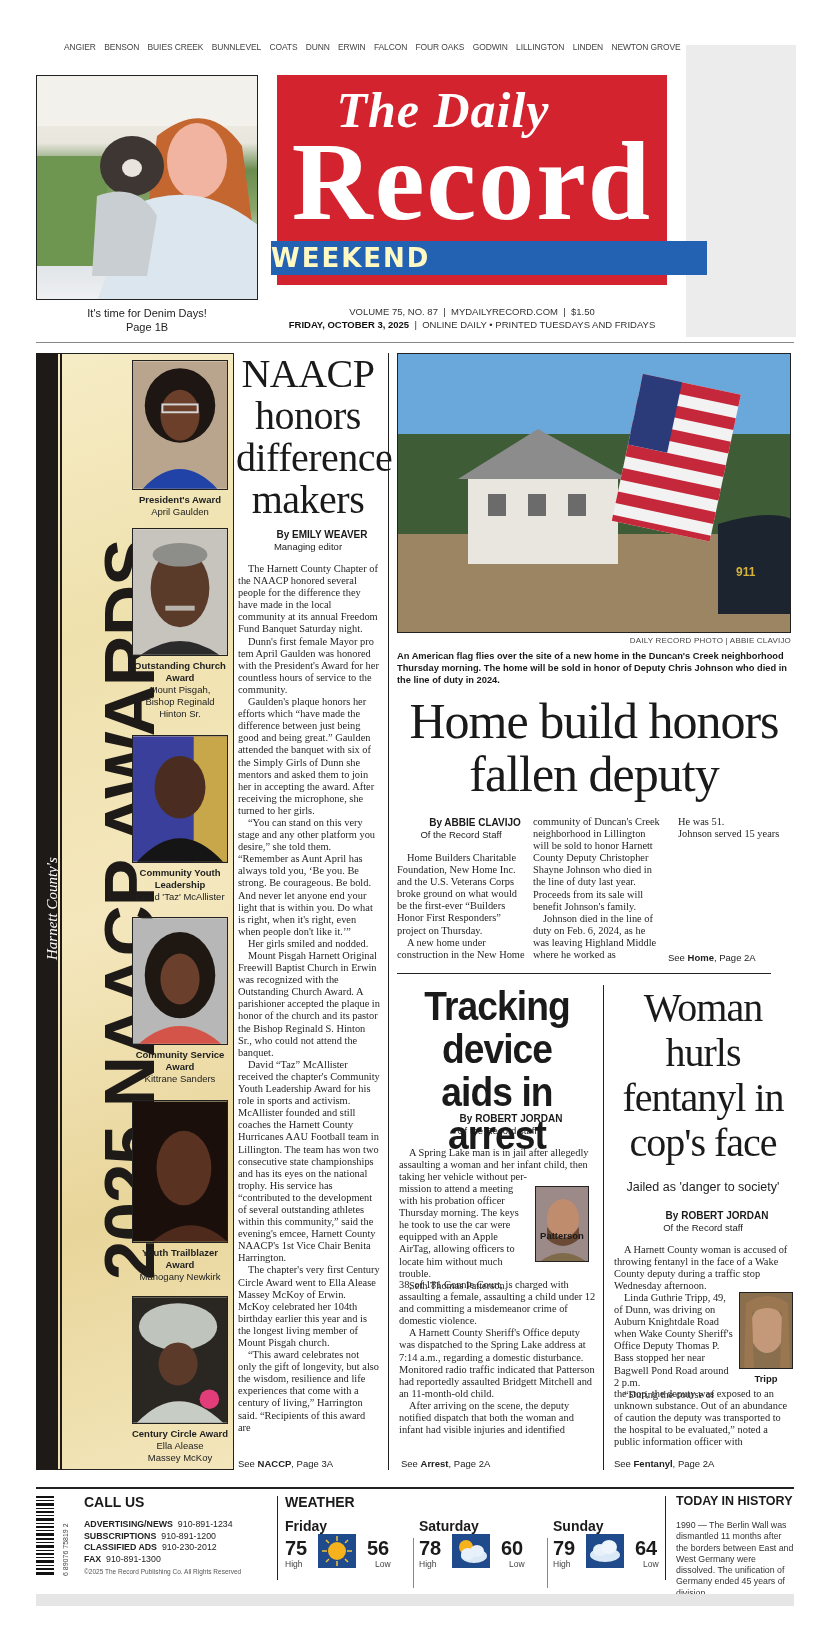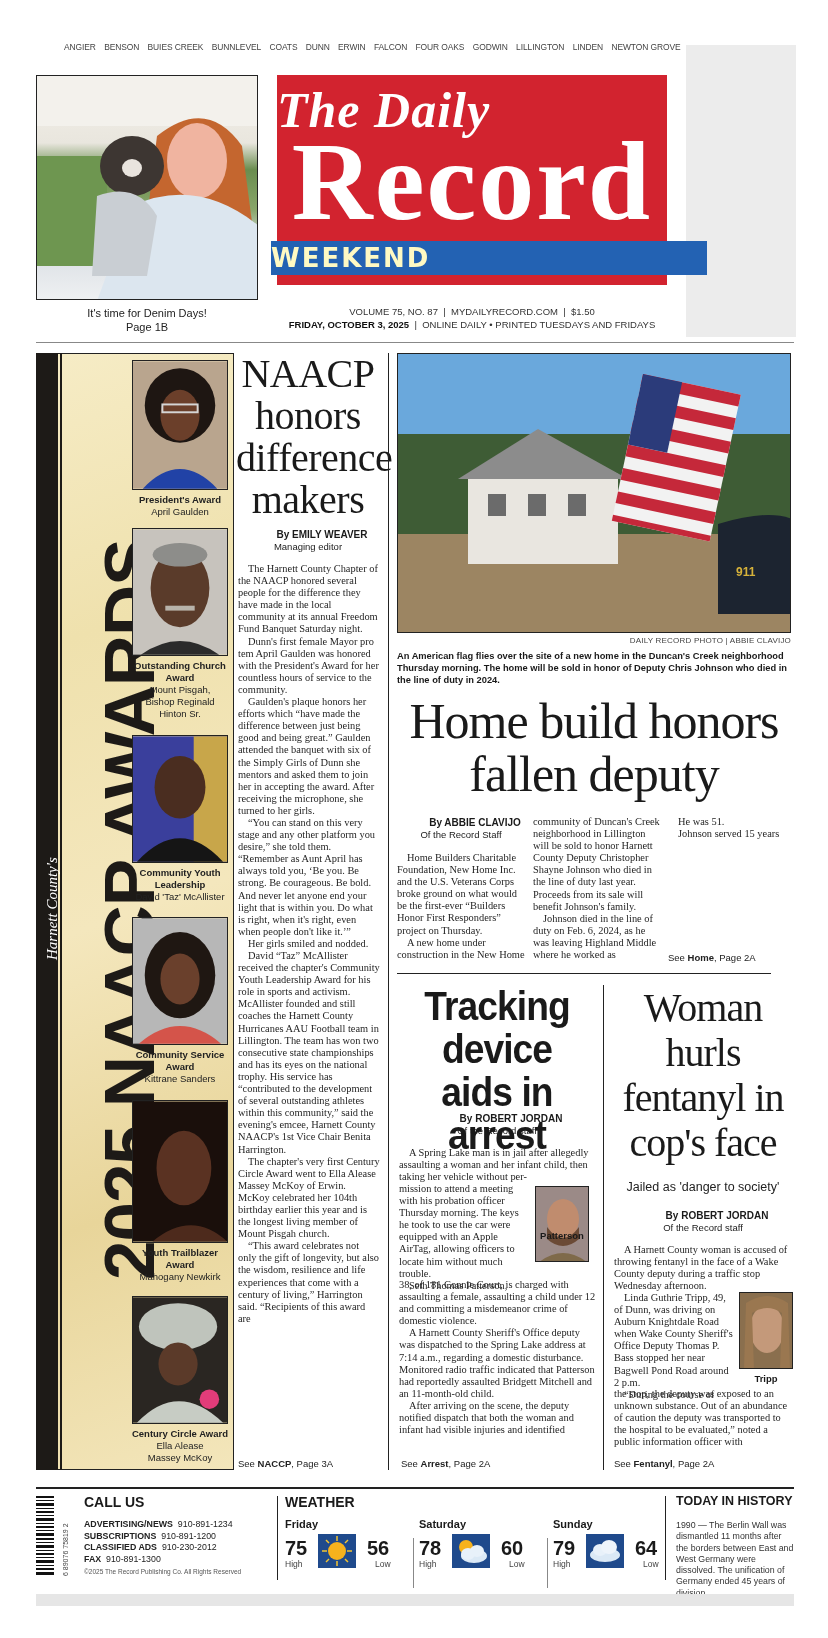--- a/index.html
+++ b/index.html
@@ -14,21 +14,21 @@
   #towns { left: 64px; top: 42px; display: flex; gap: 9px; font-family: "Liberation Sans", sans-serif; font-size: 9.2px; color: #444; letter-spacing: -0.1px; transform: scaleX(0.92); transform-origin: left top; }
   #towns span { white-space: nowrap; cursor: pointer; }
 
   
   #teaser-photo { left: 36px; top: 75px; width: 222px; height: 225px; border: 1px solid #222; overflow: hidden;
     background: linear-gradient(180deg, #f4f1ea 0%, #e9e6de 30%, #6a8d4f 42%, #89a66a 60%, #d8dde2 75%, #eef0f2 100%); }
   #teaser-caption { left: 36px; top: 306px; width: 222px; text-align: center; font-family: "Liberation Sans", sans-serif; font-size: 11px; line-height: 14px; color: #222; }
 
   
   #masthead { left: 277px; top: 75px; width: 390px; height: 210px; background: #d2232f; }
-  #mast-the-daily { left: 0; top: 6px; width: 332px; color: #fff; font-family: "Liberation Serif", serif; font-weight: bold; font-style: italic; font-size: 50px; letter-spacing: 1px; }
+  #mast-the-daily { left: 0; top: 6px; width: 332px; text-align: center; color: #fff; font-family: "Liberation Serif", serif; font-weight: bold; font-style: italic; font-size: 50px; letter-spacing: 1px; }
   #mast-record { left: 0; top: 50px; width: 390px; text-align: center; color: #fff; font-family: "Liberation Serif", serif; font-weight: bold; font-size: 112px; line-height: 112px; letter-spacing: 2px; }
   #mast-weekend-bar { left: 271px; top: 241px; width: 436px; height: 34px; background: #2362b3; color: #fef9c3; font-family: "DejaVu Sans", sans-serif; font-weight: bold; font-size: 26px; letter-spacing: 2px; line-height: 34px; }
 
   #edition { left: 277px; top: 305px; width: 390px; text-align: center; font-family: "Liberation Sans", sans-serif; font-size: 9.5px; line-height: 13px; color: #333; }
   #edition b { color: #111; }
   #rule-top { left: 36px; top: 342px; width: 758px; height: 1px; background: #888; }
 
   
   #naacp-box { left: 36px; top: 353px; width: 198px; height: 1117px; border: 1px solid #222;
     background: linear-gradient(160deg, #f6ecc6 0%, #efe1ad 25%, #f4e7bd 50%, #e8d59a 75%, #f3e6bb 100%); }
@@ -72,21 +72,21 @@
   #footer-rule { left: 36px; top: 1487px; width: 758px; height: 1.5px; background: #222; }
   #barcode { left: 36px; top: 1496px; width: 26px; height: 80px; }
   #callus { left: 84px; top: 1494px; width: 186px; font-family: "Liberation Sans", sans-serif; }
   #callus h3 { font-size: 14px; font-weight: bold; margin-bottom: 9px; }
   #callus .line { font-size: 8.8px; line-height: 11.5px; color: #222; }
   #callus .line b { font-weight: bold; }
   #callus .copy { font-size: 6.5px; color: #555; margin-top: 3px; }
   #weather { left: 285px; top: 1494px; width: 376px; font-family: "Liberation Sans", sans-serif; }
   #weather h3 { font-size: 14px; font-weight: bold; }
   .wday { position: absolute; top: 24px; width: 124px; }
-  .wday .dn { font-size: 11px; font-weight: bold; }
+  .wday .dn { font-size: 14px; font-weight: bold; }
   .wday .hi { position: absolute; left: 0; top: 20px; font-size: 20px; font-weight: bold; line-height: 20px; }
   .wday .hil { position: absolute; left: 0; top: 41px; font-size: 8.5px; color: #444; }
   .wday .lo { position: absolute; left: 82px; top: 20px; font-size: 20px; font-weight: bold; line-height: 20px; }
   .wday .lol { position: absolute; left: 90px; top: 41px; font-size: 8.5px; color: #444; }
   .wday .ic { position: absolute; left: 33px; top: 16px; width: 38px; height: 34px; background: #1f4a8c; }
   #history { left: 676px; top: 1494px; width: 120px; font-family: "Liberation Sans", sans-serif; }
   #history h3 { font-size: 12.5px; font-weight: bold; margin-bottom: 12px; }
   #history p { font-size: 8.8px; line-height: 11.3px; color: #333; }
   #footer-gray { left: 36px; top: 1594px; width: 758px; height: 12px; background: #e6e6e6; }
 </style>
@@ -231,20 +231,21 @@
 <div class="abs byline" style="left:236px; top:529px; width:144px;">
   <b>By EMILY WEAVER</b>
   <div>Managing editor</div>
 </div>
 <div class="abs body-text" style="left:238px; top:563px; width:142px; height:890px; overflow:hidden;">
   <p>The Harnett County Chapter of the NAACP honored several people for the difference they have made in the local community at its annual Freedom Fund Banquet Saturday night.</p>
   <p>Dunn's first female Mayor pro tem April Gaulden was honored with the President's Award for her countless hours of service to the community.</p>
   <p>Gaulden's plaque honors her efforts which “have made the difference between just being good and being great.” Gaulden attended the banquet with six of the Simply Girls of Dunn she mentors and asked them to join her in accepting the award. After receiving the microphone, she turned to her girls.</p>
   <p>“You can stand on this very stage and any other platform you desire,” she told them. “Remember as Aunt April has always told you, ‘Be you. Be strong. Be courageous. Be bold. And never let anyone end your light that is within you. Do what is right, when it's right, even when people don't like it.’”</p>
   <p>Her girls smiled and nodded.</p>
+  <p>Mount Pisgah Harnett Original Freewill Baptist Church in Erwin was recognized with the Outstanding Church Award. A parishioner accepted the plaque in honor of the church and its pastor the Bishop Reginald S. Hinton Sr., who could not attend the banquet.</p>
   <p>David “Taz” McAllister received the chapter's Community Youth Leadership Award for his role in sports and activism. McAllister founded and still coaches the Harnett County Hurricanes AAU Football team in Lillington. The team has won two consecutive state championships and has its eyes on the national trophy. His service has “contributed to the development of several outstanding athletes within this community,” said the evening's emcee, Harnett County NAACP's 1st Vice Chair Benita Harrington.</p>
   <p>The chapter's very first Century Circle Award went to Ella Alease Massey McKoy of Erwin. McKoy celebrated her 104th birthday earlier this year and is the longest living member of Mount Pisgah church.</p>
   <p>“This award celebrates not only the gift of longevity, but also the wisdom, resilience and life experiences that come with a century of living,” Harrington said. “Recipients of this award are</p>
 </div>
 <div class="abs see" style="left:238px; top:1458px;">
   <span>See </span><b>NACCP</b><span>, Page 3A</span>
 </div>
 <div class="vrule" style="left:388px; top:353px; height:1117px;"></div>
 
 <div id="flag-photo" class="abs">

